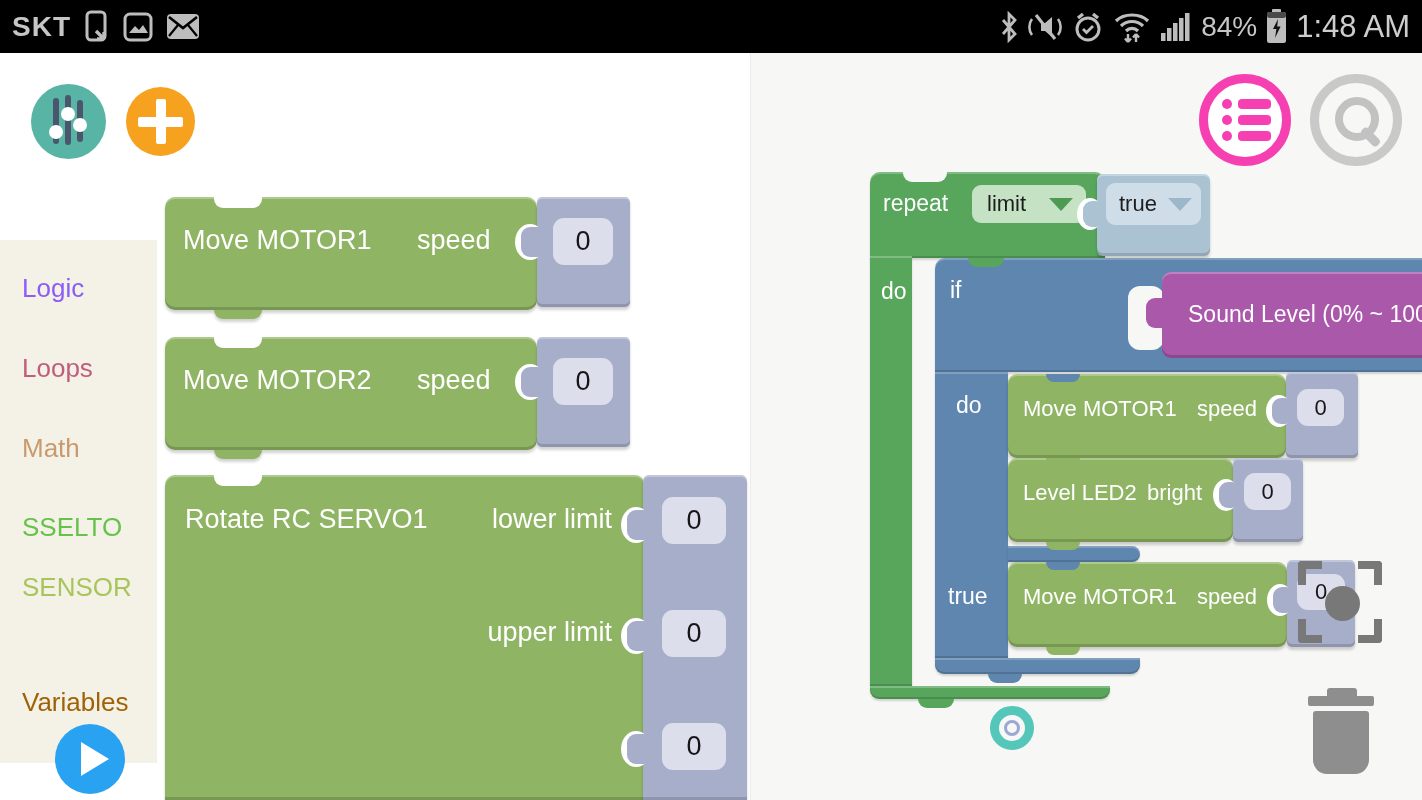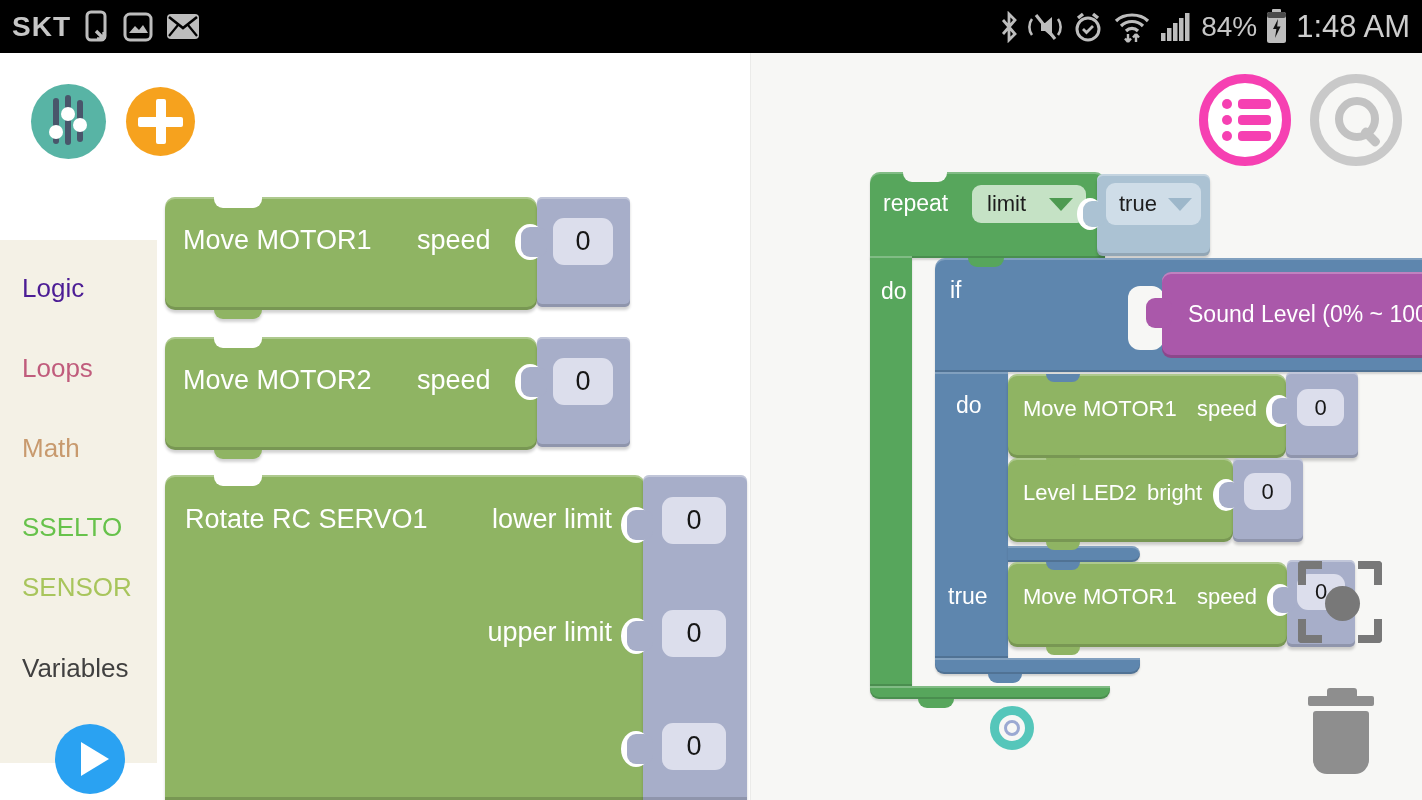--- a/index.html
+++ b/index.html
@@ -133,26 +133,26 @@
       </div>
     </div>
     <div class="circle-btn" style="left:126px;top:34px;width:69px;height:69px;background:#f6a21e;">
       <div style="position:absolute;inset:0;">
         <div class="abs" style="left:12px;top:30px;width:45px;height:10px;background:#fff;border-radius:2px;"></div>
         <div class="abs" style="left:29.5px;top:12px;width:10px;height:45px;background:#fff;border-radius:2px;"></div>
       </div>
     </div>
 
     <div class="sidebar">
-      <div class="cat" style="top: 33px; color: #4c1d95;">Logic</div>
+      <div class="cat" style="top: 33px; color: #8b5cf6;">Logic</div>
       <div class="cat" style="top: 113px; color: rgb(192, 92, 124);">Loops</div>
       <div class="cat" style="top: 193px; color: rgb(200, 154, 110);">Math</div>
       <div class="cat" style="top: 272px; color: rgb(103, 194, 75);">SSELTO</div>
       <div class="cat" style="top: 332px; color: rgb(168, 197, 92);">SENSOR</div>
-      <div class="cat" style="top: 413px; color: #404040;">Variables</div>
+      <div class="cat" style="top: 447px; color: #a16207;">Variables</div>
     </div>
 
     <div class="circle-btn" style="left:55px;top:671px;width:70px;height:70px;background:#2aa2f2;">
       <div class="abs" style="left:26px;top:18px;width:0;height:0;border-left:28px solid #fff;border-top:17px solid transparent;border-bottom:17px solid transparent;"></div>
     </div>
   </div>
 
   <div class="stmt" style="left:165px;top:197px;width:372px;height:113px;"></div>
   <div class="notch" style="left:214px;top:197px;width:48px;background:#fff;"></div>
   <div class="bump" style="left:214px;top:310px;width:48px;background:#8fb463;box-shadow:0 3px 3px rgba(0,0,0,.18);"></div>

